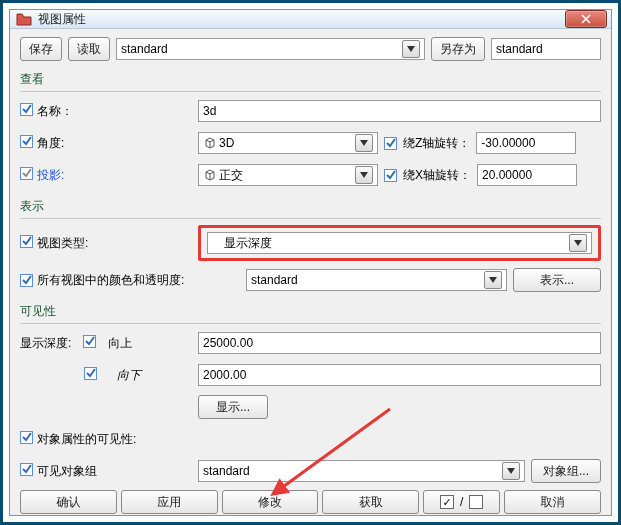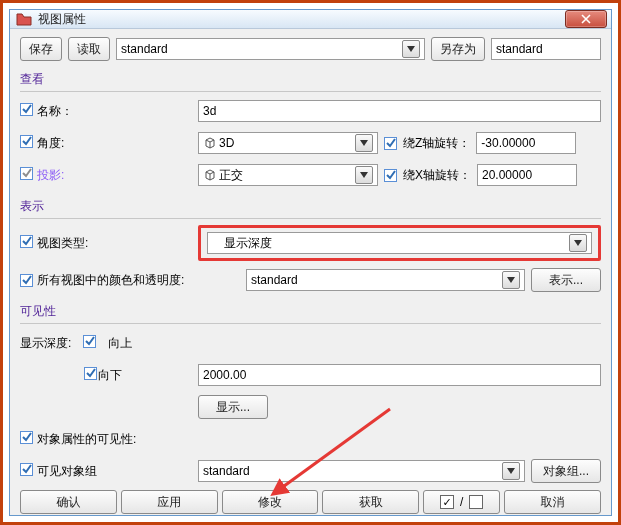--- a/index.html
+++ b/index.html
@@ -10,21 +10,21 @@
     --btn-border: #8a8a8a;
     --field-border: #9a9a9a;
     --title-grad-a: #f7fbff;
     --title-grad-b: #d8e6f4;
     --close-red-a: #e68b7e;
     --close-red-b: #c84f3f;
     --highlight: #e53935;
   }
   * { box-sizing: border-box; font-family: "Microsoft YaHei", "SimSun", Arial, sans-serif; font-size: 12px; }
   body { margin: 0; background:#fff; }
-  .outer-frame { width:621px; height:525px; border:3px solid #c2410c; background:#fff; padding:6px; }
+  .outer-frame { width:621px; height:525px; border:3px solid #0c4a6e; background:#fff; padding:6px; }
   .window { width:100%; height:100%; border:1px solid var(--win-border); background:var(--panel-bg); display:flex; flex-direction:column; }
   .titlebar {
     height:28px; display:flex; align-items:center; justify-content:space-between;
     background: linear-gradient(var(--title-grad-a), var(--title-grad-b));
     padding:0 4px 0 6px; border-bottom:1px solid #b8c8da;
   }
   .titlebar .left { display:flex; align-items:center; gap:6px; }
   .titlebar .title { color:#222; }
   .app-icon-svg { width:16px; height:14px; display:block; }
   .close-btn {
@@ -42,31 +42,31 @@
     height:24px; border:1px solid var(--btn-border); border-radius:3px;
     background: linear-gradient(var(--grad-top), var(--grad-bot));
     padding:0 10px; display:inline-flex; align-items:center; justify-content:center;
     color:#222; cursor:default;
   }
   .btn.small { padding:0 8px; }
   .field {
     height:22px; background:#fff; border:1px solid var(--field-border);
     padding:0 4px; display:flex; align-items:center;
   }
-  .disabled-text { color:#8b5cf6; }
+  .disabled-text { color:#1d4ed8; }
   .select { position:relative; }
   .select .arrow {
     width:18px; height:18px; border:1px solid #888; border-radius:2px;
     background: linear-gradient(#fafafa,#dcdcdc);
     display:flex; align-items:center; justify-content:center;
     margin-left:4px;
   }
   .select .arrow svg { width:8px; height:6px; display:block; }
 
-  .sec-title { color:#4c1d95; margin-top:4px; }
+  .sec-title { color:#14532d; margin-top:4px; }
   .hr { border-top:1px solid #c7c7c7; margin-top:3px; }
 
   .form-row { display:flex; align-items:center; gap:6px; min-height:26px; }
   .lbl-col { width:172px; display:flex; gap:4px; }
   .lbl-indent { padding-left:64px; }
   .check {
     width:13px; height:13px; border:1px solid #5a8fd6; background:#fff;
     display:inline-flex; align-items:center; justify-content:center;
   }
   .check svg { width:10px; height:10px; display:block; }
@@ -253,42 +253,45 @@
         <span>所有视图中的颜色和透明度:</span>
       </div>
       <div class="field select" style="flex:1">
         <span style="flex:1">standard</span>
         <span class="arrow">
                 <svg viewBox="0 0 8 6">
                   <path d="M0 0 L8 0 L4 6 Z" fill="#333"></path>
                 </svg>
               </span>
       </div>
-      <div class="btn small" style="width:70px">表示...</div>
+      <div class="btn small" style="width:88px">表示...</div>
     </div>
 
     <div>
       <div class="sec-title">可见性</div>
       <div class="hr"></div>
     </div>
 
     <div class="form-row">
       <div class="lbl-col" style="gap:12px;">
         <span>显示深度:</span>
         <span class="check">
                 <svg viewBox="0 0 10 10">
                   <path d="M1 5 L4 8 L9 1" stroke="#2f6db3" stroke-width="2" fill="none"></path>
                 </svg>
               </span>
         <span>向上</span>
       </div>
-    </div>
-
-    <div class="form-row">
-      <div class="lbl-col lbl-indent" style="gap:1px;">
+      <div class="field input-text">
+        <span>25000.00</span>
+      </div>
+    </div>
+
+    <div class="form-row">
+      <div class="lbl-col lbl-indent" style="gap:20px;font-style:italic;">
         <span class="check">
                 <svg viewBox="0 0 10 10">
                   <path d="M1 5 L4 8 L9 1" stroke="#2f6db3" stroke-width="2" fill="none"></path>
                 </svg>
               </span>
         <span>向下</span>
       </div>
       <div class="field input-text">
         <span>2000.00</span>
       </div>

